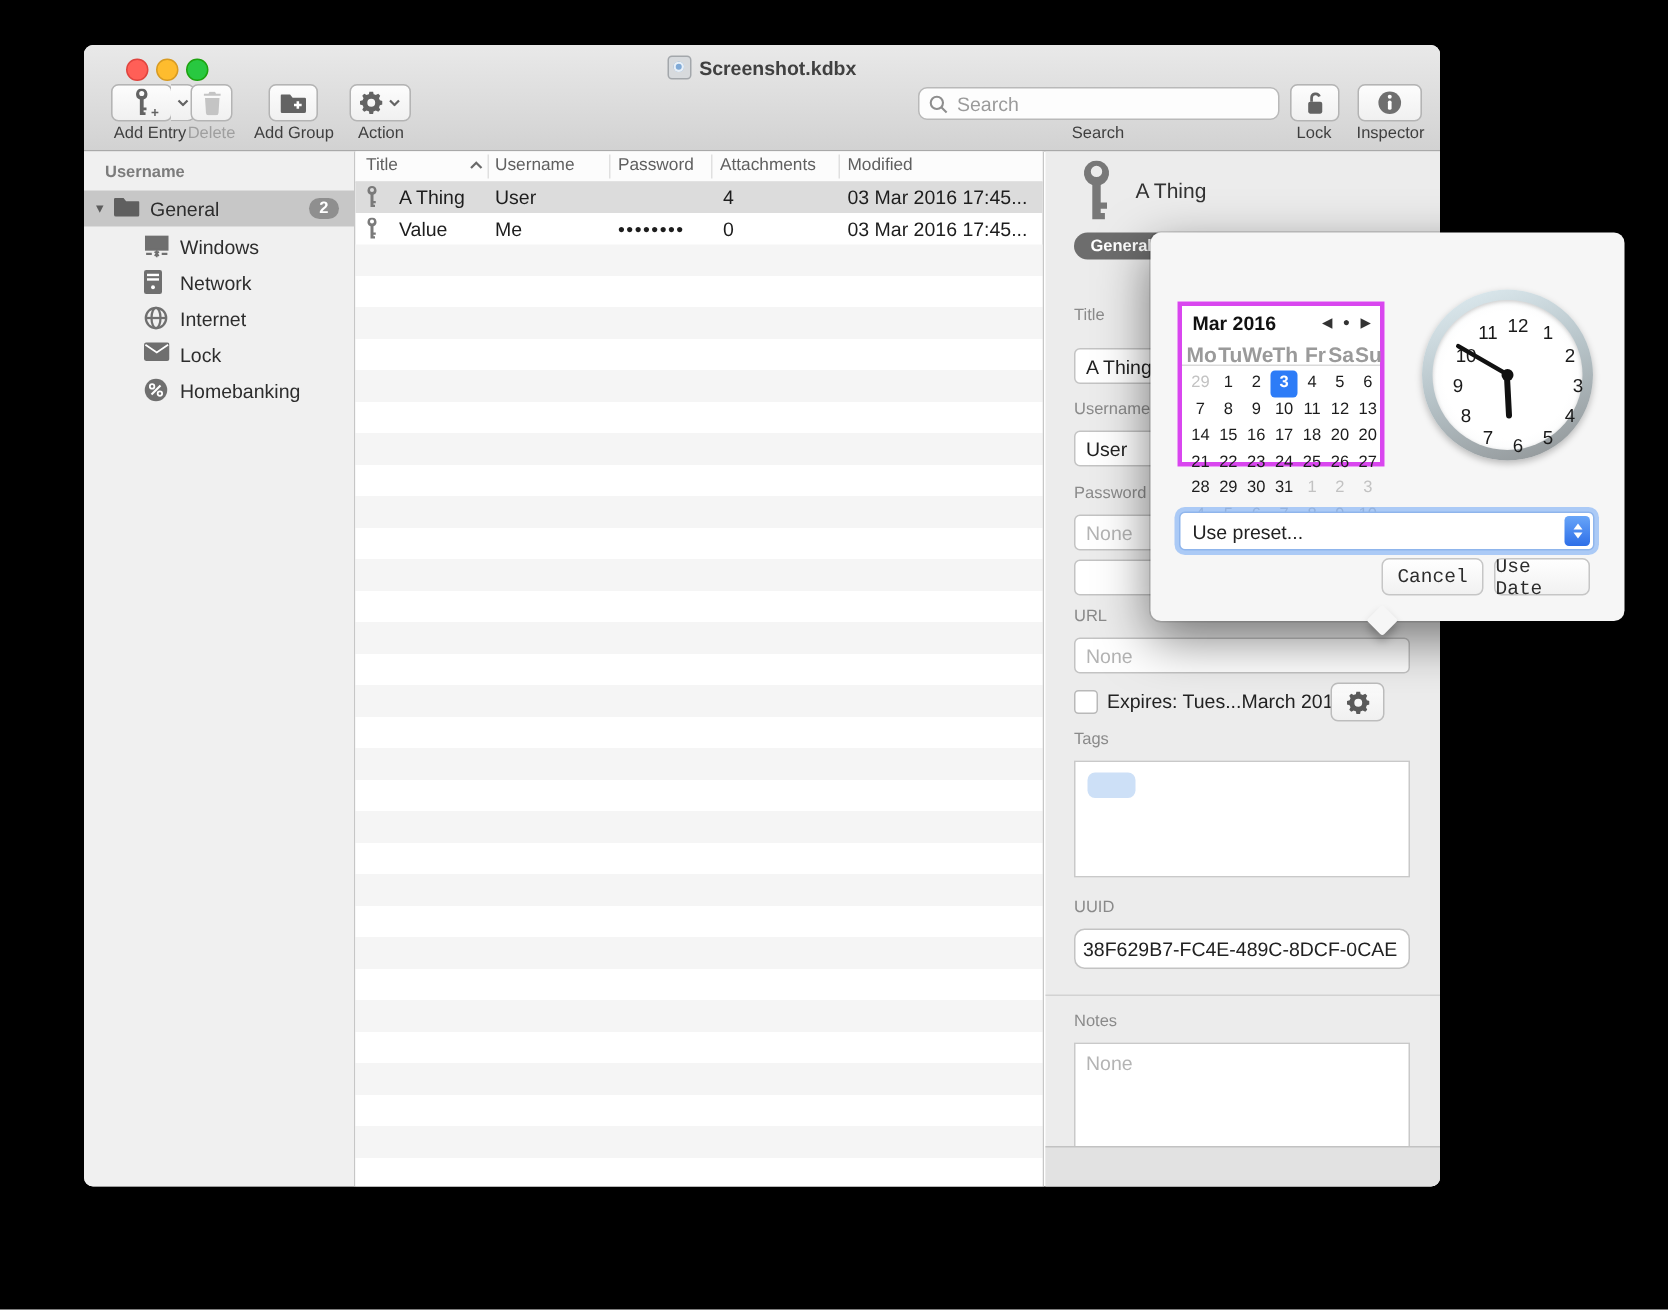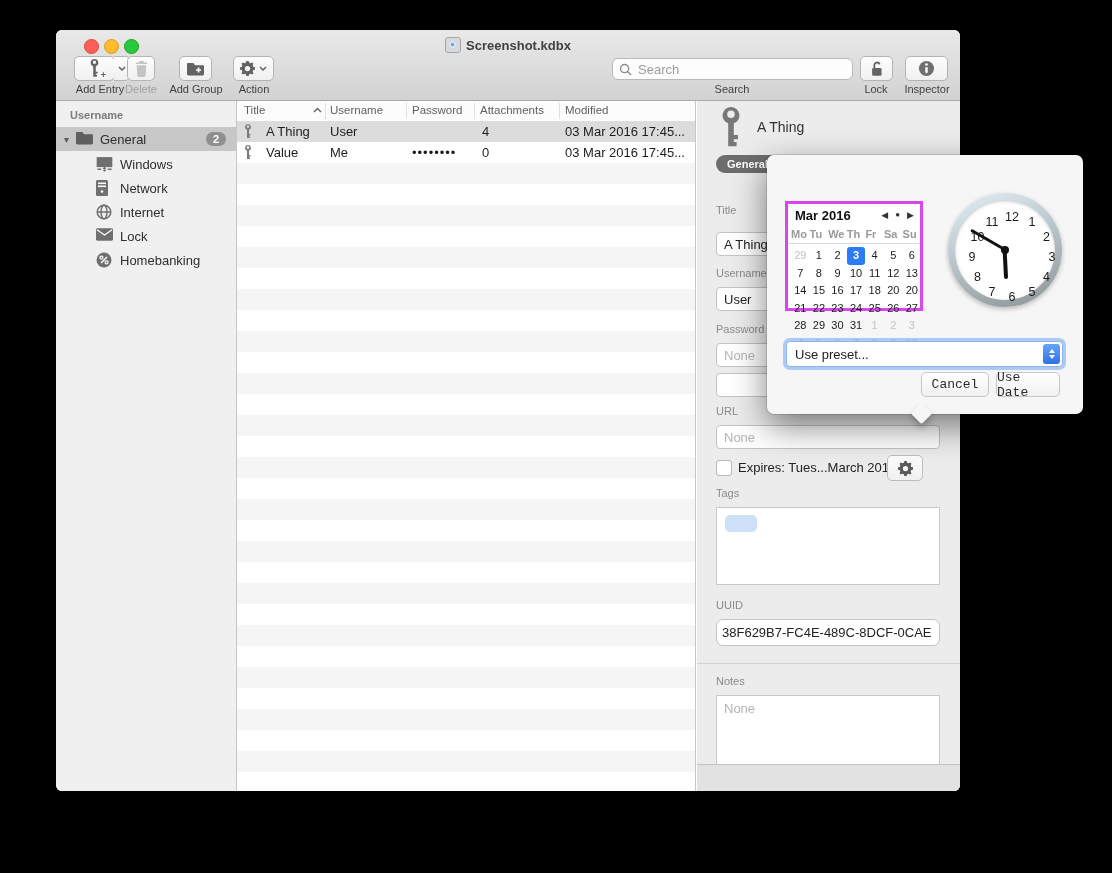--- a/index.html
+++ b/index.html
@@ -105,21 +105,21 @@
     z-index:50;
   }
   .pop-arrow{
     position:absolute;left:147px;bottom:-7px;width:15px;height:15px;background:#f6f6f6;
     transform:rotate(45deg);border-radius:2px;box-shadow:3px 3px 6px rgba(0,0,0,.25);
   }
   .calendar{left:18px;top:18px;width:138px;height:110px;background:#fff;border:3px solid #d946ef;box-sizing:border-box;margin-top:28px;}
   .cal-month{left:7px;top:4px;font-size:13px;font-weight:bold;color:#111;}
   .cal-nav{right:6px;top:6px;display:flex;gap:7px;align-items:center;color:#333;}
   .cal-nav span{font-size:9px;line-height:10px;}
-  .cal-weekdays{left:3px;top:24px;display:grid;grid-template-columns:repeat(7,18.6px);font-size:11px;font-weight:bold;color:#9a9a9a;text-align:left;}
+  .cal-weekdays{left:3px;top:24px;display:grid;grid-template-columns:repeat(7,18.6px);font-size:14px;font-weight:bold;color:#9a9a9a;text-align:right;}
   .cal-line{left:0;right:0;top:39px;height:1px;background:#d9d9d9;}
   .cal-grid{left:3px;top:43px;display:grid;grid-template-columns:repeat(7,18.6px);grid-auto-rows:17.5px;font-size:11px;color:#1c1c1c;text-align:center;}
   .cal-day{line-height:16px;}
   .cal-day.muted{color:#c2c2c2;}
   .cal-day.sel{background:#2d7cf7;color:#fff;border-radius:3px;font-weight:bold;}
 
   .clock{left:181px;top:38px;width:114px;height:114px;border-radius:50%;
     background:linear-gradient(160deg,#e2eff4 0%,#b9c6cb 45%,#8e9294 100%);
     box-shadow:0 2px 5px rgba(0,0,0,.25);}
   .clockface{position:absolute;left:7px;top:7px;width:100px;height:100px;border-radius:50%;

